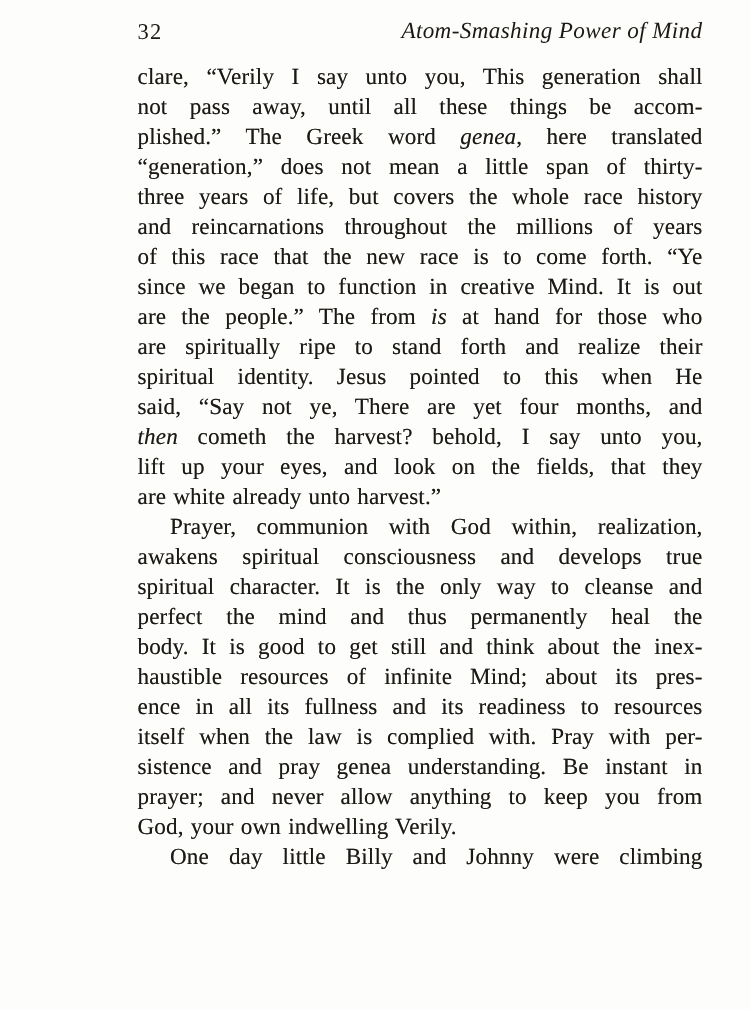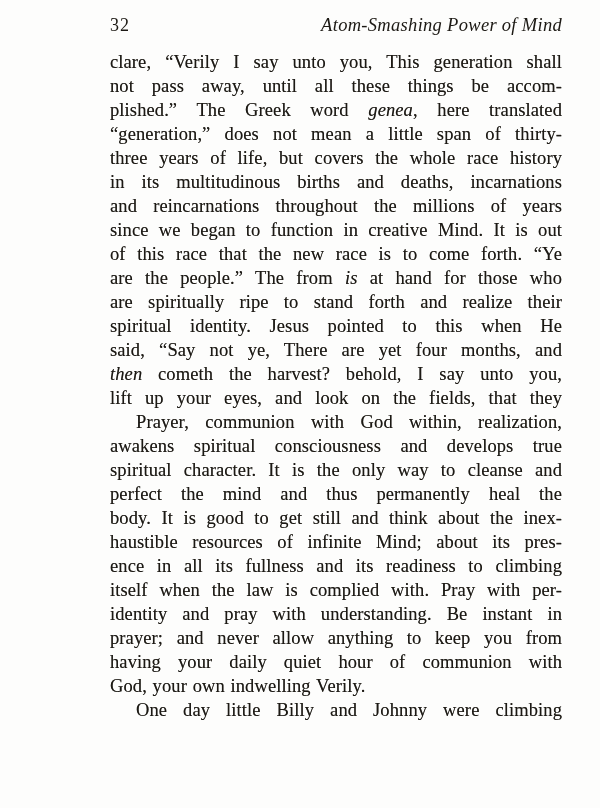--- a/index.html
+++ b/index.html
@@ -52,42 +52,41 @@
     <span class="pagenum">32</span>
     <span class="runtitle">Atom-Smashing Power of Mind</span>
   </div>
   <div class="bodytext" id="text-body">
       <div class="para">
         <div class="line"><span class="">clare, “Verily I say unto you, This generation shall</span></div>
         <div class="line"><span class="">not pass away, until all these things be accom-</span></div>
         <div class="line"><span class="">plished.” The Greek word </span><span class="it">genea</span><span class="">, here translated</span></div>
         <div class="line"><span class="">“generation,” does not mean a little span of thirty-</span></div>
         <div class="line"><span class="">three years of life, but covers the whole race history</span></div>
-        <div class="line"><span class="">in its multitudinous births and deaths, incarnations</span></div>
         <div class="line"><span class="">and reincarnations throughout the millions of years</span></div>
+        <div class="line"><span class="">of this race that the new race is to come forth. “Ye</span></div>
         <div class="line"><span class="">since we began to function in creative Mind. It is out</span></div>
-        <div class="line"><span class="">of this race that the new race is to come forth. “Ye</span></div>
         <div class="line"><span class="">are the people.” The from </span><span class="it">is</span><span class=""> at hand for those who</span></div>
         <div class="line"><span class="">are spiritually ripe to stand forth and realize their</span></div>
         <div class="line"><span class="">spiritual identity. Jesus pointed to this when He</span></div>
         <div class="line"><span class="">said, “Say not ye, There are yet four months, and</span></div>
         <div class="line"><span class="it">then</span><span class=""> cometh the harvest? behold, I say unto you,</span></div>
         <div class="line"><span class="">lift up your eyes, and look on the fields, that they</span></div>
+        <div class="line lastline"><span class="">are white already unto harvest.”</span></div>
       </div>
       <div class="para">
         <div class="line indent"><span class="">Prayer, communion with God within, realization,</span></div>
         <div class="line"><span class="">awakens spiritual consciousness and develops true</span></div>
         <div class="line"><span class="">spiritual character. It is the only way to cleanse and</span></div>
         <div class="line"><span class="">perfect the mind and thus permanently heal the</span></div>
         <div class="line"><span class="">body. It is good to get still and think about the inex-</span></div>
         <div class="line"><span class="">haustible resources of infinite Mind; about its pres-</span></div>
-        <div class="line"><span class="">ence in all its fullness and its readiness to climbing</span></div>
+        <div class="line"><span class="">ence in all its fullness and its readiness to resources</span></div>
         <div class="line"><span class="">itself when the law is complied with. Pray with per-</span></div>
-        <div class="line"><span class="">identity and pray with understanding. Be instant in</span></div>
+        <div class="line"><span class="">sistence and pray genea understanding. Be instant in</span></div>
         <div class="line"><span class="">prayer; and never allow anything to keep you from</span></div>
-        <div class="line"><span class="">having your daily quiet hour of communion with</span></div>
         <div class="line lastline"><span class="">God, your own indwelling Verily.</span></div>
       </div>
       <div class="para spaced">
         <div class="line indent"><span class="">One day little Billy and Johnny were climbing</span></div>
       </div>
     </div>
 </div>
 
 </body></html>

